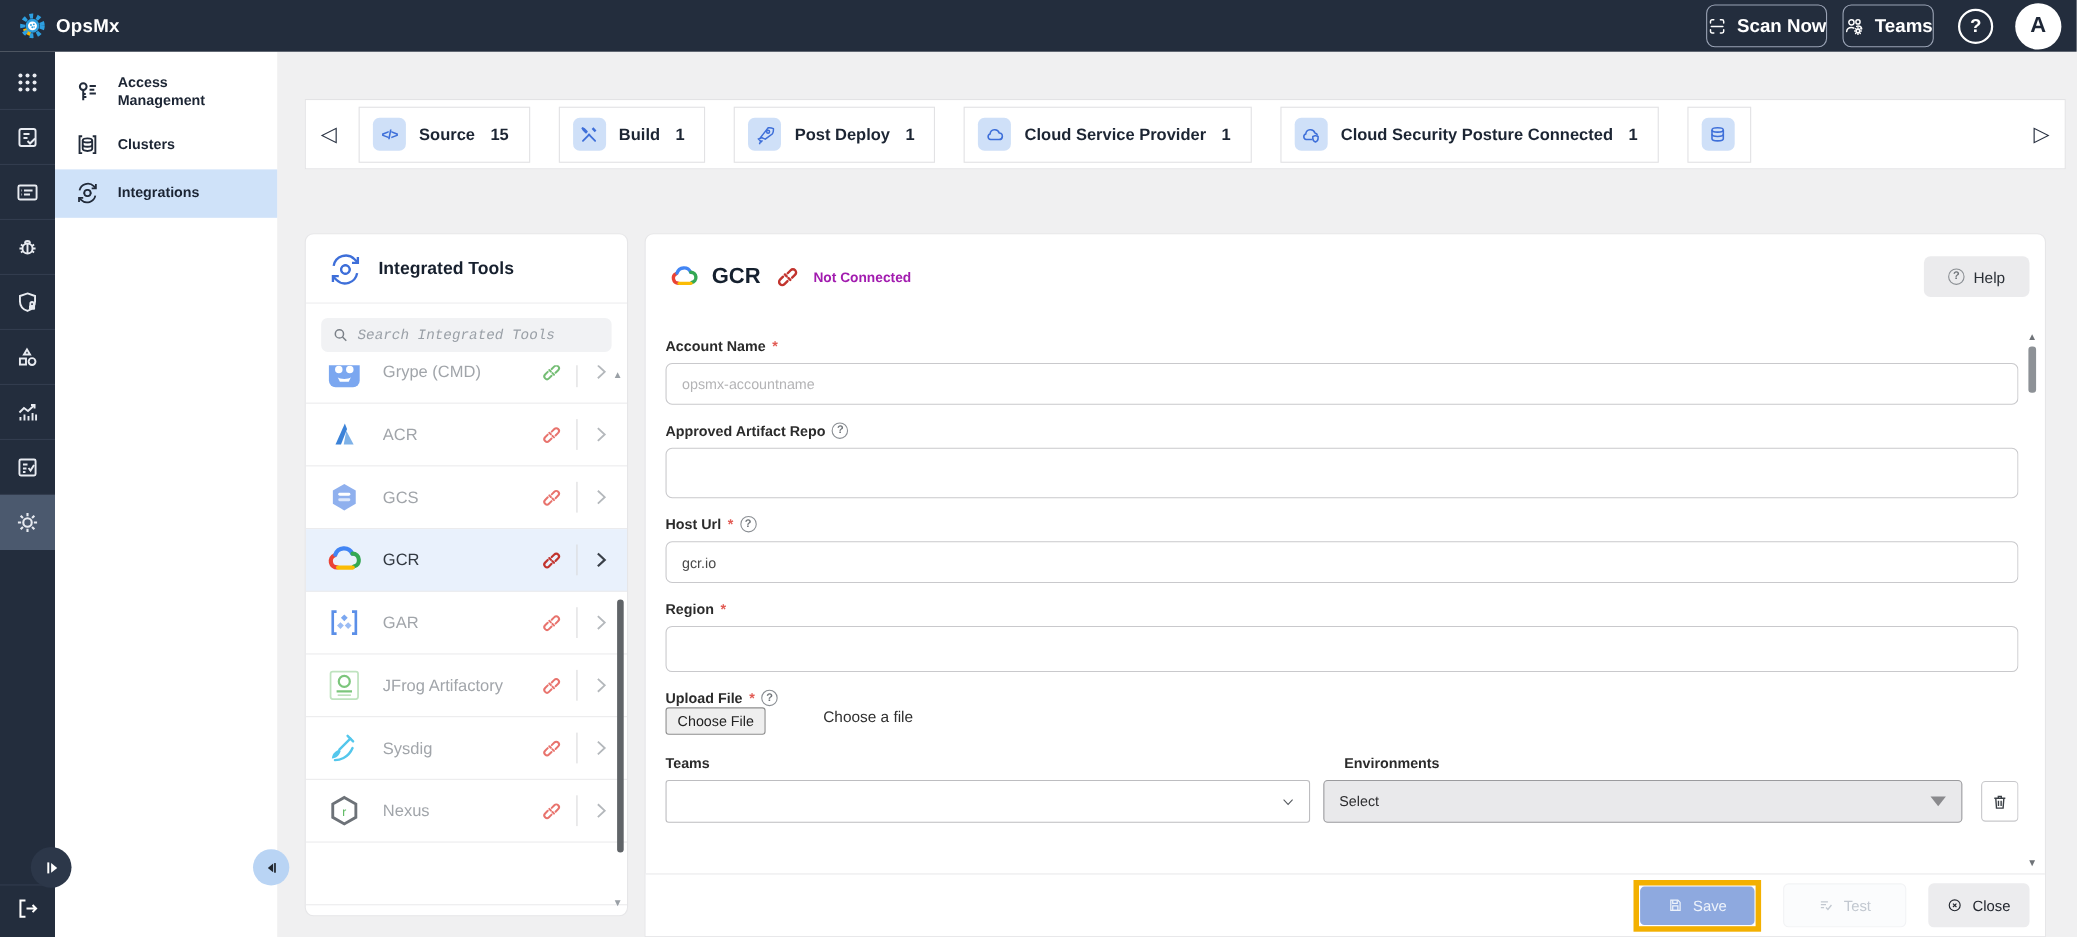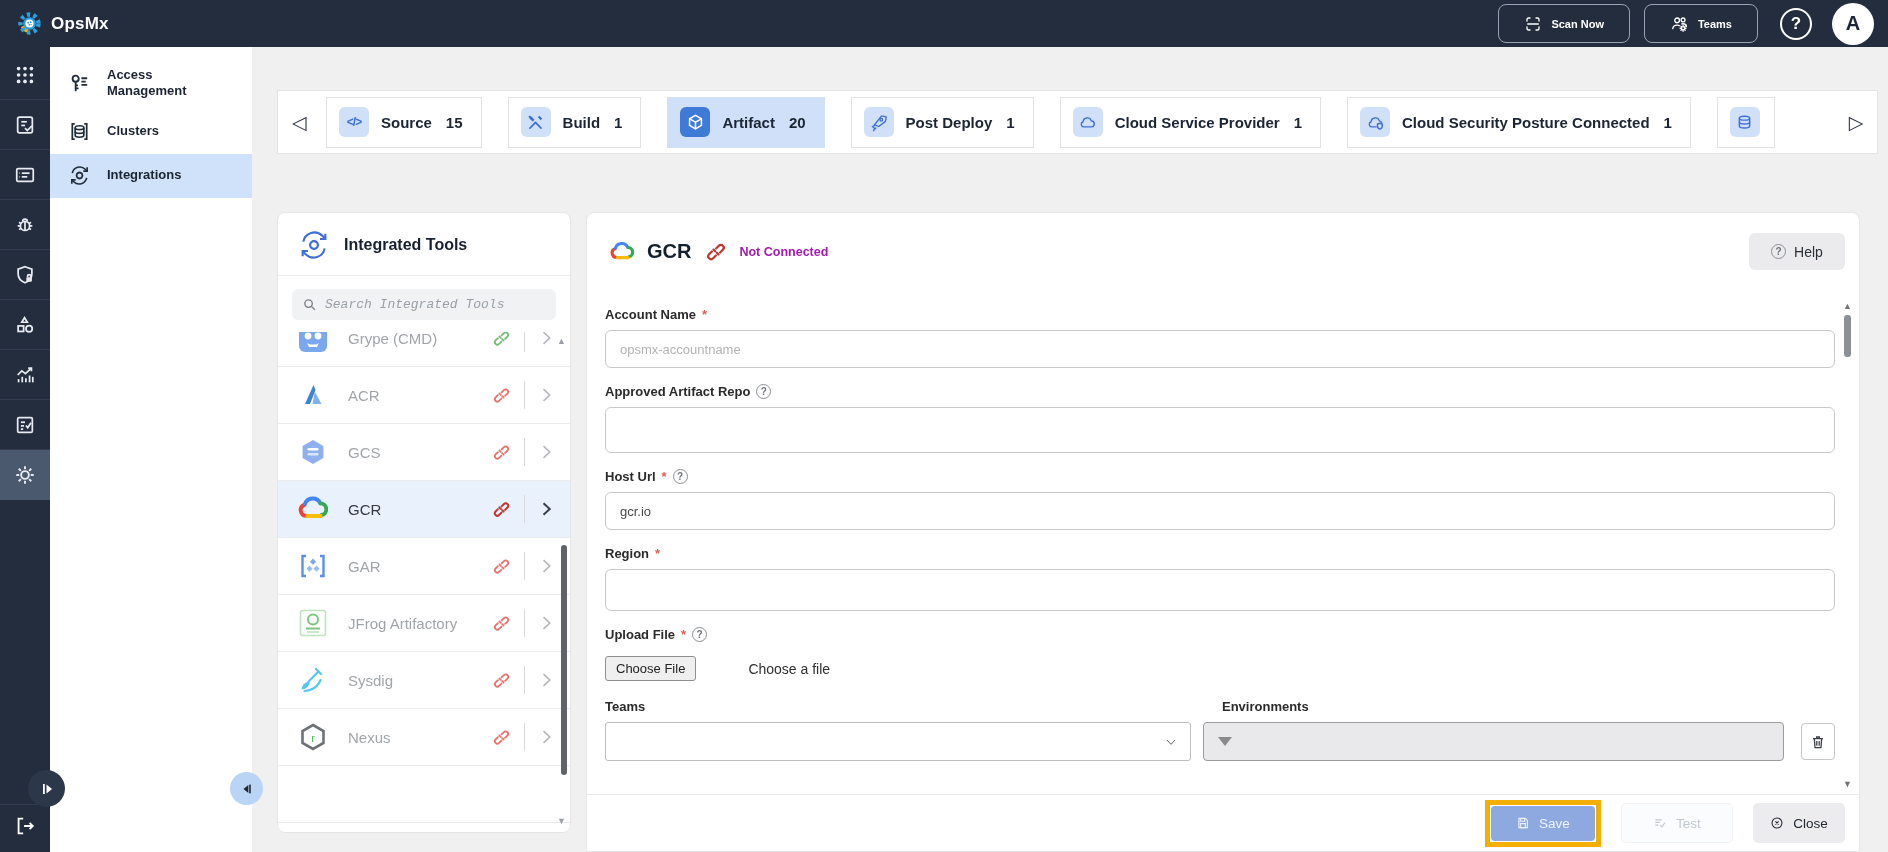--- a/index.html
+++ b/index.html
@@ -4,21 +4,21 @@
 <style>
   * { margin:0; padding:0; box-sizing:border-box; }
   html,body { width:1888px; height:852px; overflow:hidden; font-family:"Liberation Sans","DejaVu Sans",sans-serif; background:#f0f0f1; }
   .app { position:relative; width:1888px; height:852px; }
 
   
   .topbar { position:absolute; top:0; left:0; right:0; height:47px; background:#232d3d; display:flex; align-items:center; justify-content:space-between; padding:0 14px 0 16px; z-index:30; }
   .brand { display:flex; align-items:center; gap:8px; }
   .brand-name { color:#fff; font-size:17px; font-weight:bold; letter-spacing:.2px; }
   .topbar-right { display:flex; align-items:center; gap:14px; }
-  .tb-btn { display:flex; align-items:center; gap:9px; height:39px; padding:0 25px; background:transparent; border:1px solid #9aa3b5; border-radius:8px; color:#fff; font-size:11px; font-weight:bold; cursor:pointer; font-family:inherit; }
+  .tb-btn { display:flex; align-items:center; gap:9px; height:39px; padding:0 0; background:transparent; border:1px solid #9aa3b5; border-radius:8px; color:#fff; font-size:17px; font-weight:bold; cursor:pointer; font-family:inherit; }
   .help-circle { width:32px; height:32px; border:2px solid #fff; border-radius:50%; color:#fff; font-size:17px; font-weight:bold; display:flex; align-items:center; justify-content:center; cursor:pointer; margin-left:8px; }
   .avatar { width:42px; height:42px; background:#fff; border-radius:50%; color:#1d2636; font-size:20px; font-weight:bold; display:flex; align-items:center; justify-content:center; cursor:pointer; margin-left:6px; }
 
   
   .rail { position:absolute; top:47px; left:0; bottom:0; width:50px; background:#232d3d; z-index:20; padding-top:3px; }
   .rail-item { width:50px; height:50px; display:flex; align-items:center; justify-content:center; color:#e8ebf1; border-bottom:1px solid #323c4e; cursor:pointer; }
   .rail-item svg { width:22px; height:22px; }
   .rail-item.active { background:#4b596e; border-bottom:none; }
   .rail-logout { position:absolute; bottom:6px; left:0; width:50px; height:42px; display:flex; align-items:center; justify-content:center; color:#fff; border-top:1px solid #323c4e; cursor:pointer; }
   .rail-logout svg { width:22px; height:22px; }
@@ -85,21 +85,21 @@
   .header-plug { width:22px; height:22px; color:#c2342e; margin-left:14px; }
   .detail-status { font-size:12.5px; font-weight:bold; color:#a21caf; margin-left:12px; }
   .help-btn { margin-left:auto; height:37px; min-width:96px; background:#ebebed; border:none; border-radius:6px; display:flex; align-items:center; justify-content:center; gap:8px; font-size:14px; color:#2a2f36; cursor:pointer; font-family:inherit; }
   .qmark { display:inline-flex; width:15px; height:15px; border:1px solid #8b8f94; border-radius:50%; color:#6e7378; font-size:10px; align-items:center; justify-content:center; font-weight:bold; }
   .form-body { position:absolute; top:84px; left:0; right:24px; bottom:58px; padding:4px 0 0 18px; overflow:hidden; }
   .f-label { font-size:13px; font-weight:bold; color:#2b2b2b; display:flex; align-items:center; gap:6px; margin-top:16px; }
   .req { color:#e25c55; font-size:13px; font-weight:bold; }
   .f-input { width:100%; border:1px solid #c9c9cc; border-radius:6px; margin-top:8px; padding:0 14px; font-size:13px; color:#4a4a4a; font-family:inherit; outline:none; background:#fff; }
   .f-input::placeholder { color:#b4b4b6; }
   .h38 { height:38px; } .h46 { height:46px; } .h42 { height:42px; }
-  .upload-row { display:flex; align-items:center; margin-top:14px; }
+  .upload-row { display:flex; margin-top:1px; }
   .choose-file-btn { height:25px; padding:0 10px; background:#efefef; border:1px solid #8f8f8f; border-radius:3px; font-size:13px; color:#222; cursor:pointer; font-family:inherit; }
   .choose-hint { margin-left:52px; font-size:14px; color:#2f2f2f; }
   .teamenv-labels { display:flex; margin-top:18px; }
   .teamenv-row { display:flex; align-items:center; margin-top:8px; }
   .teams-select { width:588px; height:39px; border:1px solid #bdbdc0; border-radius:3px; background:#fff; display:flex; align-items:center; justify-content:flex-end; padding:0 12px; cursor:pointer; }
   .teams-select svg { width:14px; height:14px; color:#55595e; }
   .env-select { width:584px; height:39px; margin-left:12px; border:1px solid #9b9b9e; border-radius:4px; background:#e9e9eb; display:flex; align-items:center; padding:0 14px; cursor:pointer; }
   .env-value { font-size:13px; color:#2d2d2f; flex:1; }
   .env-caret { width:0; height:0; border-left:7px solid transparent; border-right:7px solid transparent; border-top:9px solid #8a8a8d; }
   .trash-btn { width:34px; height:37px; margin-left:17px; background:#fff; border:1px solid #c7c7ca; border-radius:4px; display:flex; align-items:center; justify-content:center; color:#3a3f45; cursor:pointer; }
@@ -306,30 +306,20 @@
           <span class="tab-chip">
             <svg viewBox="0 0 24 24" fill="none" stroke="currentColor" stroke-width="2.1" stroke-linecap="round">
                 <path d="M5 19l6.5-6.5M19 19l-6.5-6.5M8.5 9.5 5.5 6.5 4 4l2.5 1.5 3 3"></path>
                 <path d="M14 10l4.5-4.5M17 3.5l3.5 3.5-2 2-3.5-3.5z" fill="currentColor" stroke="none"></path>
                 <circle cx="12" cy="12" r="1.4" fill="currentColor" stroke="none"></circle>
               </svg>
           </span>
           <span class="tab-label">Build</span>
           <span class="tab-count">1</span>
         </div>
-        <div class="tab selected">
-          <span class="tab-chip">
-            <svg viewBox="0 0 24 24" fill="none" stroke="currentColor" stroke-width="1.9">
-                <path d="M12 3l7.5 4.3v8.4L12 20l-7.5-4.3V7.3z"></path>
-                <path d="M12 11.6 19.5 7.3M12 11.6 4.5 7.3M12 11.6V20"></path>
-              </svg>
-          </span>
-          <span class="tab-label">Artifact</span>
-          <span class="tab-count">20</span>
-        </div>
         <div class="tab">
           <span class="tab-chip">
             <svg viewBox="0 0 24 24" fill="none" stroke="currentColor" stroke-width="1.7">
                 <path d="M14.5 3.5c3-.8 6 .2 6 .2s.8 3-0.2 6L13 17l-5.5-1.5L14.5 3.5z" transform="rotate(8 12 12)"></path>
                 <circle cx="15.5" cy="8.5" r="1.7"></circle>
                 <path d="M8 15.5 4.5 17l2.5 2.5L5.5 23M9 18.5c-1 2-3.5 2.5-3.5 2.5"></path>
               </svg>
           </span>
           <span class="tab-label">Post Deploy</span>
           <span class="tab-count">1</span>
@@ -629,20 +619,21 @@
               <span>Environments</span>
             </span>
         </div>
         <div class="teamenv-row">
           <div class="teams-select">
             <svg viewBox="0 0 24 24" fill="none" stroke="currentColor" stroke-width="1.6">
                 <polyline points="5,8.5 12,16 19,8.5"></polyline>
               </svg>
           </div>
           <div class="env-select">
+            <span class="env-value">Select</span>
             <span class="env-caret"></span>
           </div>
           <button class="trash-btn">
             <svg viewBox="0 0 24 24" fill="none" stroke="currentColor" stroke-width="1.9">
                 <path d="M4.5 7h15M10 7V4.5h4V7M6.5 7l1 13.5h9l1-13.5"></path>
                 <path d="M10.2 10.5v7M13.8 10.5v7"></path>
               </svg>
           </button>
         </div>
       </div>

